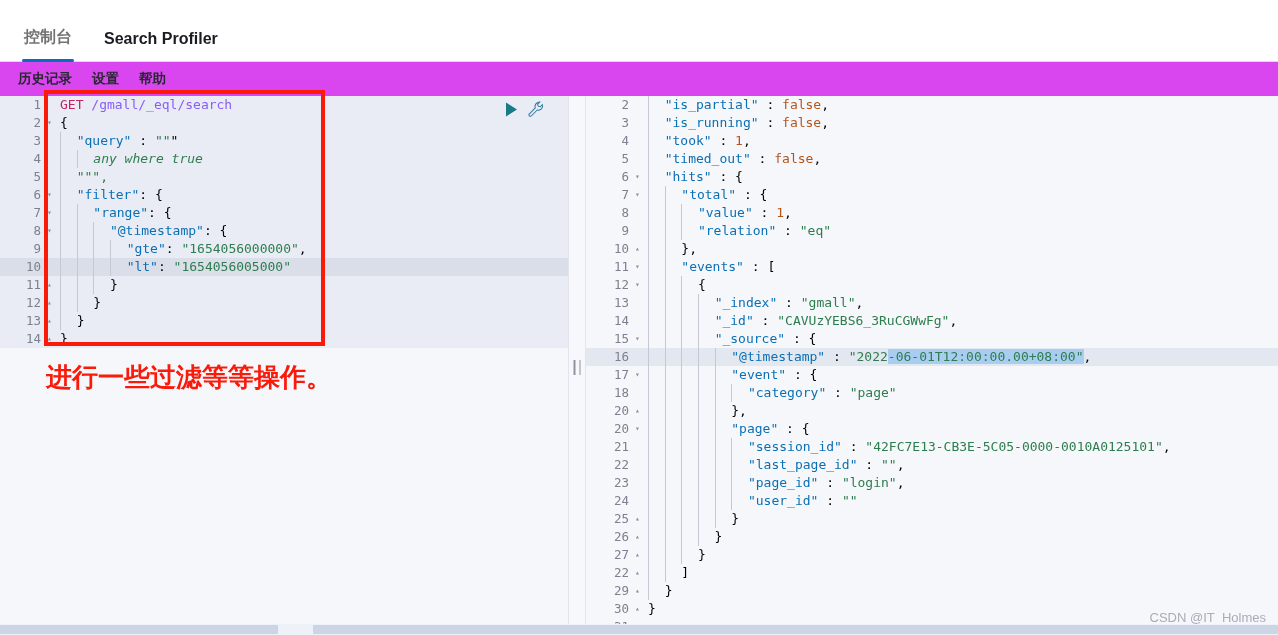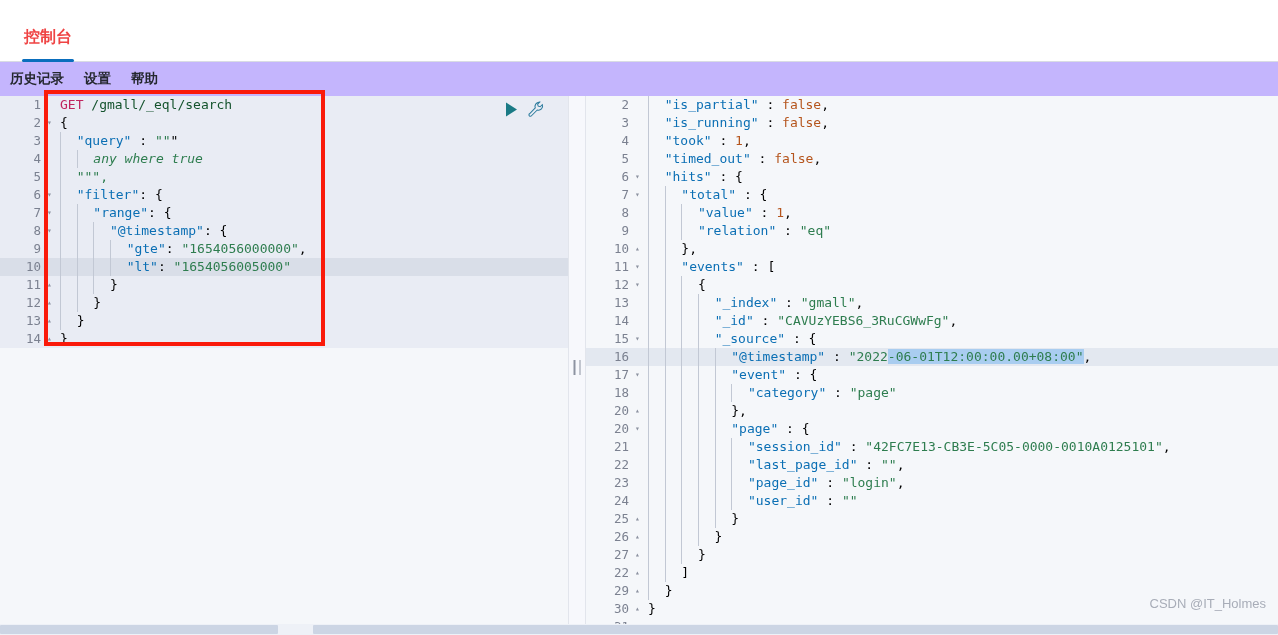--- a/index.html
+++ b/index.html
@@ -31,21 +31,21 @@
     font-weight: bold;
     color: #1a1c21;
     padding: 0 16px 13px 16px;
     white-space: nowrap;
     cursor: pointer;
     display: flex;
     align-items: center;
     gap: 9px;
   }
   .tab.active {
-    color: #ef4444;
+    color: #737373;
   }
   .tab.active::after {
     content: "";
     position: absolute;
     left: 14px;
     right: 14px;
     bottom: -1px;
     height: 3px;
     background: #0a6ebd;
     border-radius: 2px;
@@ -60,21 +60,22 @@
     line-height: 1;
     position: relative;
     top: 0px;
   }
 
   
   .menubar {
     height: 34px;
     display: flex;
     align-items: center;
-    background: #c4b5fd;
+    padding-left: 8px;
+    background: #d946ef;
     box-sizing: border-box;
   }
   .menu-item {
     font-size: 13.5px;
     font-weight: bold;
     color: #25282f;
     padding: 0 10px;
     cursor: pointer;
     white-space: nowrap;
   }
@@ -137,21 +138,21 @@
     font-size: 8px;
     user-select: none;
   }
   .codetext { padding-left: 5px; }
 
   .hl-line { background: #d9dee8; }
   .pane-right .hl-line { background: #e3e8f0; }
 
   
   .t-method { color: #c0255f; }
-  .t-url    { color: #14532d; }
+  .t-url    { color: #8b5cf6; }
   .t-key    { color: #0b6fb4; }
   .t-str    { color: #2e7d4f; }
   .t-num    { color: #b5551d; }
   .t-bool   { color: #b5551d; }
   .t-query  { color: #2e7d4f; font-style: italic; }
   .t-triple { color: #2e7d4f; }
   .sel      { background: #a9cdf0; }
 
   .indent-guide {
     display: inline-block;
@@ -229,21 +230,21 @@
     flex: 1;
     position: relative;
     background: #f5f7fa;
   }
   .pane-right .gutter { width: 46px; min-width: 46px; }
 
   
   .watermark {
     position: absolute;
     right: 12px;
-    bottom: 24px;
+    bottom: 10px;
     font-size: 13px;
     color: #a8adb8;
     font-family: "Liberation Sans", sans-serif;
     z-index: 9;
   }
 
   
   .hscroll-outer {
     position: absolute;
     left: 0; right: 0; bottom: 0;
@@ -258,20 +259,23 @@
     background: #ccd5e4;
     border-radius: 1px;
   }
 </style>
 </head>
 <body>
 
 <div class="topbar">
   <div class="tab active">
     <span>控制台</span>
+  </div>
+  <div class="tab">
+    <span>Search Profiler</span>
   </div>
 </div>
 
 <div class="menubar">
   <div class="menu-item">历史记录</div>
   <div class="menu-item">设置</div>
   <div class="menu-item">帮助</div>
 </div>
 
 <div class="workspace">
@@ -302,20 +306,21 @@
         </svg>
       </span>
       <span title="tools">
         <svg class="wrench-icon" viewBox="0 0 18 18" aria-hidden="true">
           <path d="M11.8 1.4a4.4 4.4 0 0 0-4.1 6.0L1.6 13.5a1.5 1.5 0 1 0 2.1 2.1l6.1-6.1a4.4 4.4 0 0 0 5.4-5.7l-2.3 2.3-2.1-.6-.6-2.1 2.3-2.3a4.4 4.4 0 0 0-.7-.1z" fill="none" stroke="#2e7c9e" stroke-width="1.1"></path>
         </svg>
       </span>
     </div>
 
     <div class="annot-box"></div>
+    <div class="annot-text">进行一些过滤等等操作。</div>
   </div>
 
   <div class="divider">
     <div class="divider-grip">
       <i></i>
         <i></i>
     </div>
   </div>
 
   <div class="pane-right">

